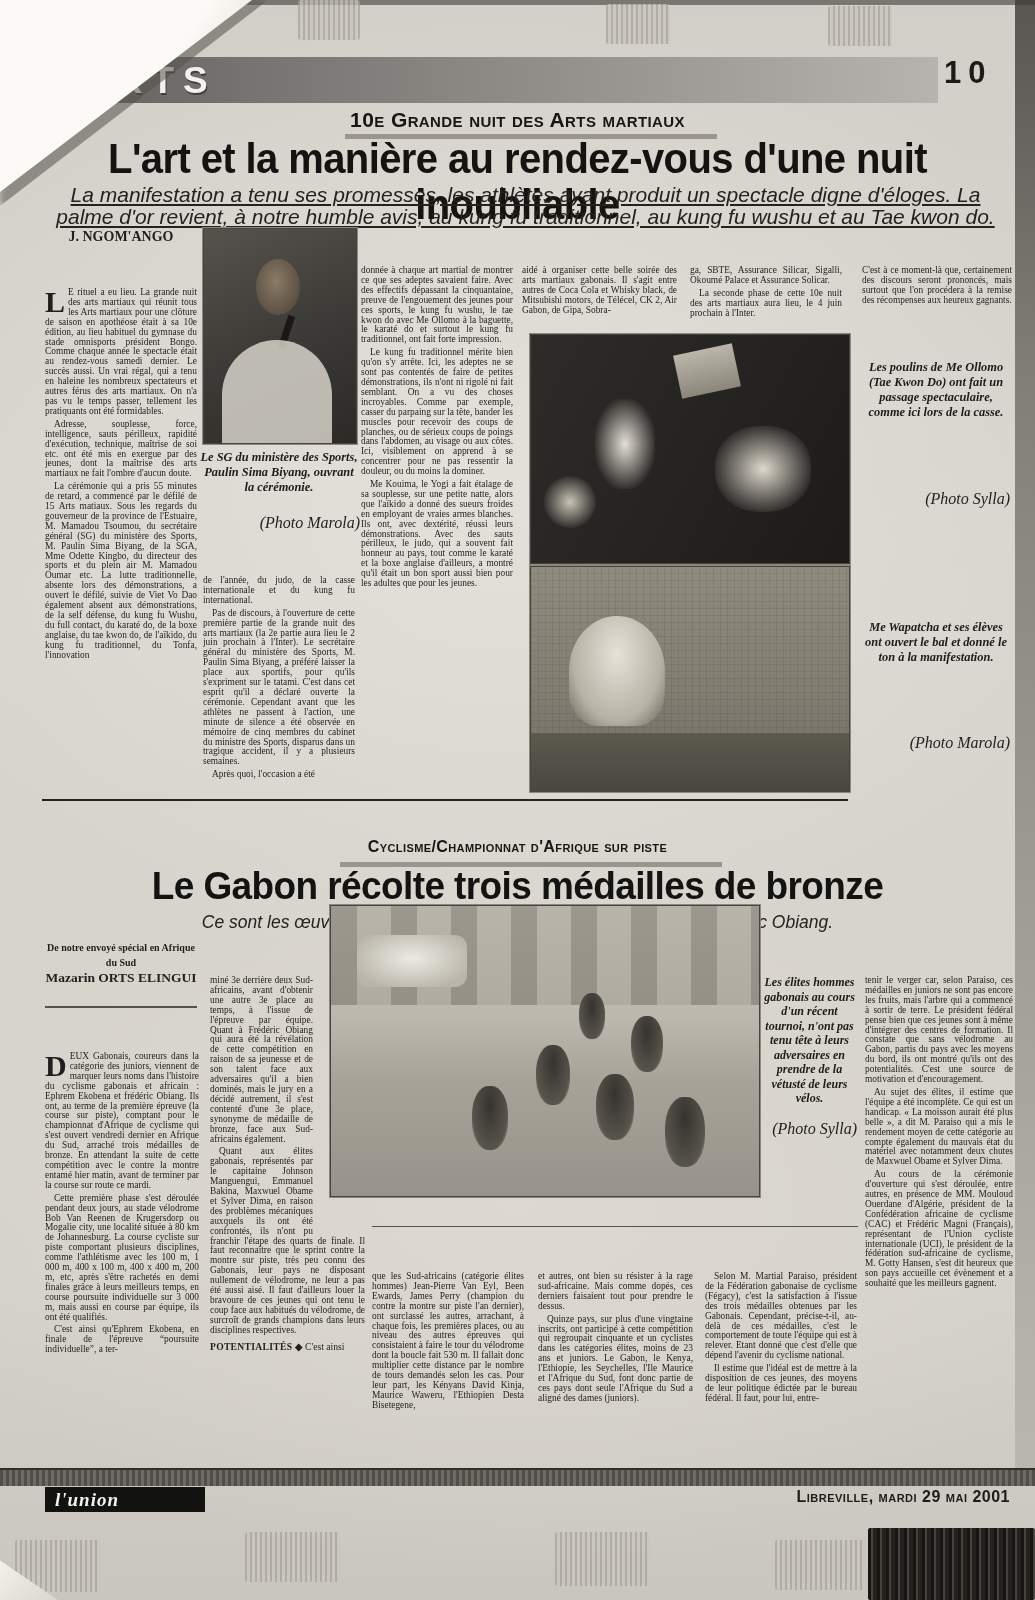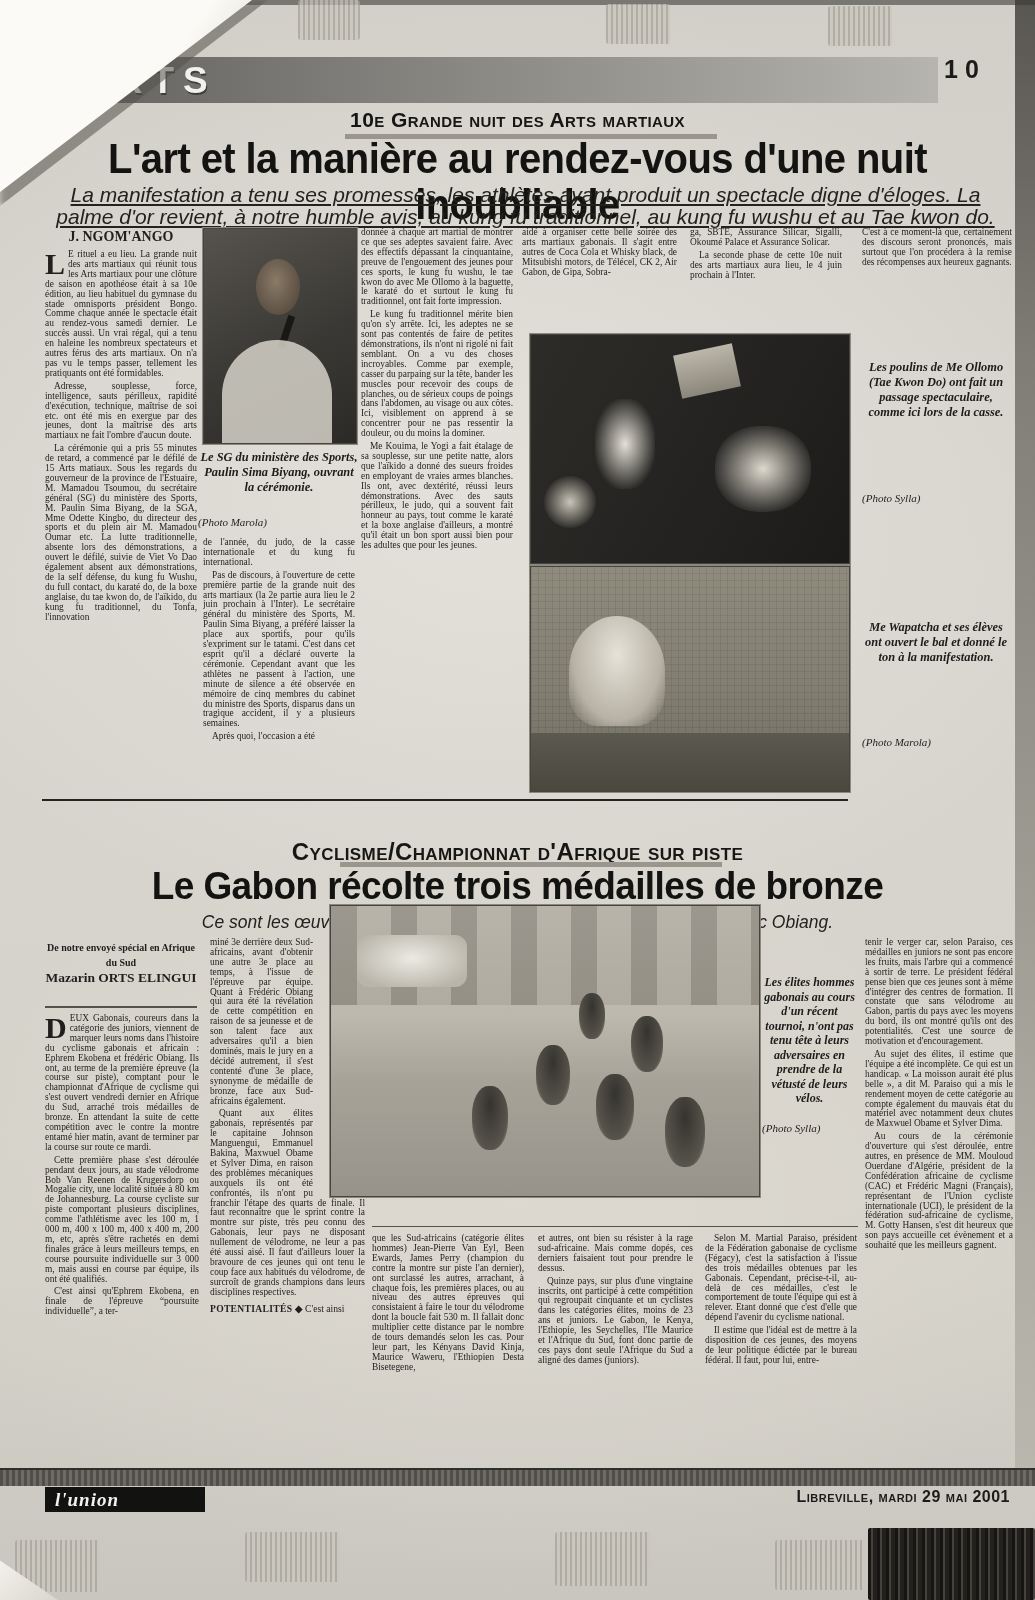--- a/index.html
+++ b/index.html
@@ -20,40 +20,40 @@
   .fold-shadow{left:0;top:0;width:268px;height:206px;background:#55534c;opacity:.55;filter:blur(3px);
     clip-path:polygon(0 0,268px 0,0 206px);z-index:4;}
   .fold{left:0;top:0;width:252px;height:192px;background:linear-gradient(125deg,#fbfaf6 55%,#e3e0d7 78%,#cfccc2 100%);
     clip-path:polygon(0 0,252px 0,0 192px);z-index:5;}
   
   .mast{left:0;top:57px;width:938px;height:46px;z-index:1;
     background:linear-gradient(90deg,#5d5c59 0%,#7d7b77 35%,#9b9993 70%,#b6b4ae 100%);}
   .mast-title{left:78px;top:60px;z-index:2;font-family:"Liberation Sans",sans-serif;font-weight:bold;
     font-size:37px;letter-spacing:9px;color:#f2f1ed;text-shadow:1px 2px 0 #3f3e3b;}
   .pagenum{left:944px;top:55px;font-family:"Liberation Sans",sans-serif;font-weight:bold;
-    font-size:25px;letter-spacing:7px;color:#1b1b19;}
+    font-size:31px;letter-spacing:7px;color:#1b1b19;}
   
   .kicker{font-family:"Liberation Sans",sans-serif;font-weight:bold;font-variant:small-caps;
     color:#161614;text-align:center;letter-spacing:.4px;}
   .bar{background:#9a968d;height:5px;}
   .headline{font-family:"Liberation Sans",sans-serif;font-weight:bold;color:#131312;
     text-align:center;letter-spacing:-.6px;transform:scaleY(1.04);}
   .subhead{font-family:"Liberation Sans",sans-serif;font-style:italic;color:#23221f;text-align:center;}
   .byline{font-weight:bold;text-align:center;}
   
-  .bt{font-size:9.4px;line-height:9.9px;text-align:justify;overflow:hidden;}
+  .bt{font-size:9.4px;line-height:9.9px;text-align:justify;overflow:hidden;margin-top:38px;}
   .paras p{margin:0 0 3px 0;text-indent:9px;}
   .paras p:first-child{text-indent:0;}
   .paras.indent-first p:first-child{text-indent:9px;}
   .dropcap{float:left;font-weight:bold;font-size:30px;line-height:25px;padding:1px 3px 0 0;}
   .lead{font-size:9.6px;line-height:10px;margin-top:6px;}
   .lead b{letter-spacing:.3px;}
   
   .cap{font-weight:bold;font-style:italic;text-align:center;font-size:12.4px;line-height:15px;color:#1d1c1a;}
-  .credit{font-weight:normal;font-style:italic;font-size:11px;line-height:13px;text-align:left;}
+  .credit{font-weight:normal;font-style:italic;font-size:16px;line-height:13px;text-align:right;}
   
   .photo{border:1px solid #46443f;box-shadow:0 0 0 1px #8b887f;overflow:hidden;}
   .ph1{background:linear-gradient(155deg,#56534d 0%,#3b3935 55%,#2c2a27 100%);}
   .ph1 .head{position:absolute;left:34%;top:14%;width:44px;height:56px;border-radius:50%;
     background:radial-gradient(ellipse at 45% 40%,#8a7a67,#5d5144 70%,rgba(0,0,0,0) 100%);}
   .ph1 .shirt{position:absolute;left:12%;top:52%;width:110px;height:110px;border-radius:50% 50% 0 0;
     background:radial-gradient(ellipse at 50% 30%,#dad6cd,#b0ac a0 60%,rgba(0,0,0,0) 85%);background-color:rgba(214,210,201,.85);}
   .ph1 .mic{position:absolute;left:52%;top:40%;width:7px;height:34px;background:#191815;transform:rotate(18deg);}
   .ph2{background:linear-gradient(120deg,#2e2c29 0%,#232220 60%,#1c1b19 100%);}
   .ph2 .flag{position:absolute;left:46%;top:6%;width:60px;height:44px;background:linear-gradient(180deg,#d6d0c2,#9d978a);transform:rotate(-12deg);opacity:.85;}
@@ -167,21 +167,21 @@
 
   <div class="abs photo ph3" style="left:530px;top:566px;width:318px;height:224px;">
     <div class="fig"></div>
     <div class="mat"></div>
   </div>
   <div class="abs cap" style="left:862px;top:620px;width:148px;">Me Wapatcha et ses élèves ont ouvert le bal et donné le ton à la manifestation.</div>
   <div class="abs credit" style="left:862px;top:736px;width:148px;">(Photo Marola)</div>
 
   <div class="abs rule" style="left:42px;top:799px;width:806px;height:2px;"></div>
 
-  <div class="abs kicker" style="left:0;top:838px;width:1035px;font-size:24px;">Cyclisme/Championnat d'Afrique sur piste</div>
+  <div class="abs kicker" style="left:0;top:838px;width:1035px;font-size:16px;">Cyclisme/Championnat d'Afrique sur piste</div>
   <div class="abs bar" style="left:340px;top:862px;width:382px;"></div>
   <div class="abs headline" style="left:30px;top:866px;width:975px;font-size:37px;">Le Gabon récolte trois médailles de bronze</div>
   <div class="abs subhead" style="left:60px;top:912px;width:915px;font-size:17.5px;line-height:21px;">Ce sont les œuvres de deux jeunes juniors, Ephrem Ekobena et Frédéric Obiang.</div>
 
   <div class="abs byline" style="left:45px;top:940px;width:152px;font-size:10px;line-height:15px;">De notre envoyé spécial en Afrique du Sud</div>
   <div class="abs byline" style="left:45px;top:970px;width:152px;font-size:13.5px;line-height:16px;">Mazarin ORTS ELINGUI</div>
   <div class="abs thin" style="left:45px;top:1006px;width:152px;height:2px;"></div>
 
   <div class="abs bt" style="left:45px;top:1014px;width:154px;height:448px;">
     <span class="dropcap">D</span>

